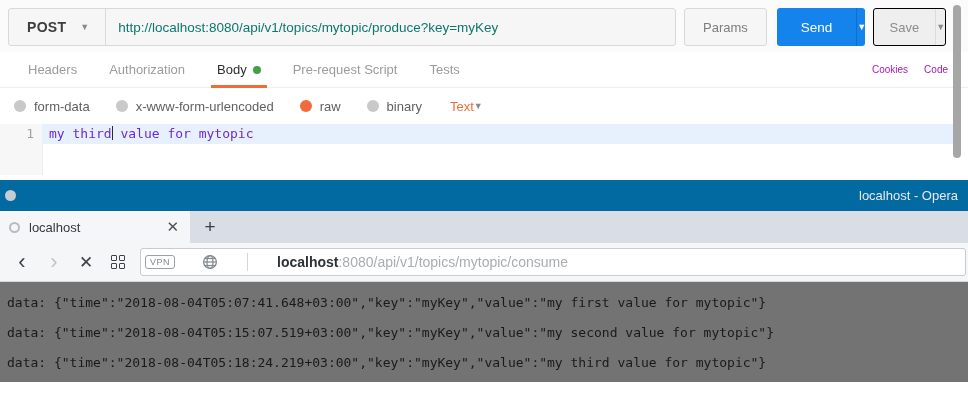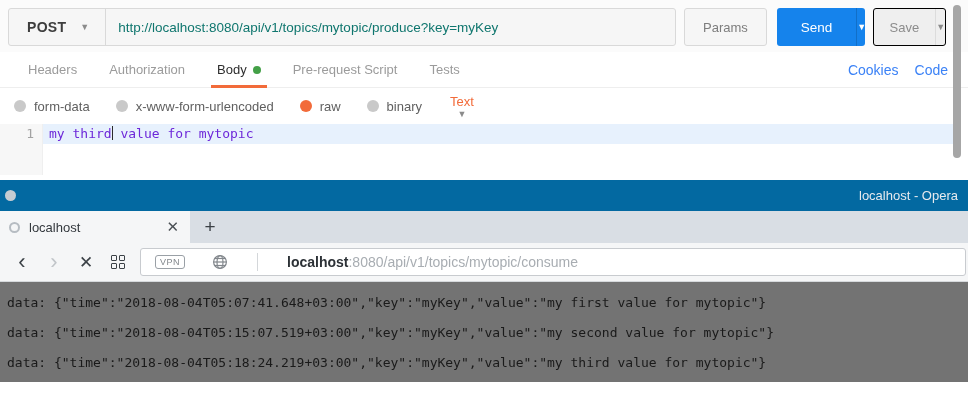--- a/index.html
+++ b/index.html
@@ -65,28 +65,28 @@
     font-size:13px; color:#9b9b9b; padding:0 16px; height:36px;
     display:flex; align-items:center; gap:6px; cursor:pointer; position:relative;
   }
   .pm-tab.active { color:#2d2d2d; }
   .pm-tab.active::after {
     content:""; position:absolute; left:10px; right:10px; bottom:0;
     height:3px; background:#f26b3a;
   }
   .pm-dot { width:8px; height:8px; border-radius:50%; background:#43a047; display:inline-block; }
   .pm-tabs-right { margin-left:auto; display:flex; gap:16px; padding-right:8px; }
-  .pm-link { font-size:14px; color:#3b82f6; cursor:pointer; }
+  .pm-link { font-size:10px; color:#a21caf; cursor:pointer; }
 
   .pm-bodytypes { display:flex; align-items:center; height:36px; padding:0 14px; gap:26px; background:#fff; }
   .pm-radio-item { display:flex; align-items:center; gap:8px; cursor:pointer; }
   .radio { width:12px; height:12px; border-radius:50%; background:#c9c9c9; }
   .radio.sel { background:#f26b3a; }
   .pm-radio-label { font-size:13px; color:#5f5f5f; }
-  .pm-rawtype { display:flex; align-items:center; cursor:pointer; margin-left:2px;flex-direction:column; }
+  .pm-rawtype { display:flex; align-items:center; cursor:pointer; margin-left:2px; }
   .pm-rawtype-label { font-size:13px; color:#f26b3a; }
 
   .pm-editor { display:flex; height:51px; background:#fff; }
   .pm-gutter {
     width:43px; background:#f7f7f7; border-right:1px solid #efefef;
     text-align:right; padding:2px 8px 0 0;
     font-family:"DejaVu Sans Mono", monospace; font-size:13px; color:#a3a3a3;
   }
   .pm-code { flex:1; padding-right:14px; }
   .pm-line {
@@ -124,21 +124,21 @@
     width:32px; height:32px; display:flex; align-items:center; justify-content:center;
     font-size:17px; color:#3c4247; cursor:pointer;
   }
   .nav-btn.disabled { color:#c1c5c9; }
   .nav-chevron { font-size:22px; line-height:1; font-weight:400; }
   .speeddial-icon { display:grid; grid-template-columns:6px 6px; grid-template-rows:6px 6px; gap:2px; }
   .speeddial-icon span { border:1.5px solid #3c4247; border-radius:1px; }
   .addr-field {
     flex:1; height:28px; margin-left:6px; background:#fff;
     border:1px solid #c8cbcf; border-radius:3px;
-    display:flex; align-items:center; padding:0 14px; overflow:hidden;gap:20px;
+    display:flex; align-items:center; padding:0 4px; overflow:hidden;gap:20px;
   }
   .vpn-badge {
     border:1px solid #9aa0a6; border-radius:3px; color:#82878c;
     font-size:9px; padding:1px 4px; letter-spacing:.5px; cursor:pointer;
   }
   .globe-icon { margin-left:7px; display:flex; cursor:pointer; }
   .addr-divider { width:1px; height:18px; background:#d4d7da; margin:0 9px 0 9px; }
   .addr-text { font-size:14px; white-space:nowrap; overflow:hidden; }
   .addr-host { color:#2c3136; font-weight:bold; }
   .addr-path { color:#a8adb2; }

